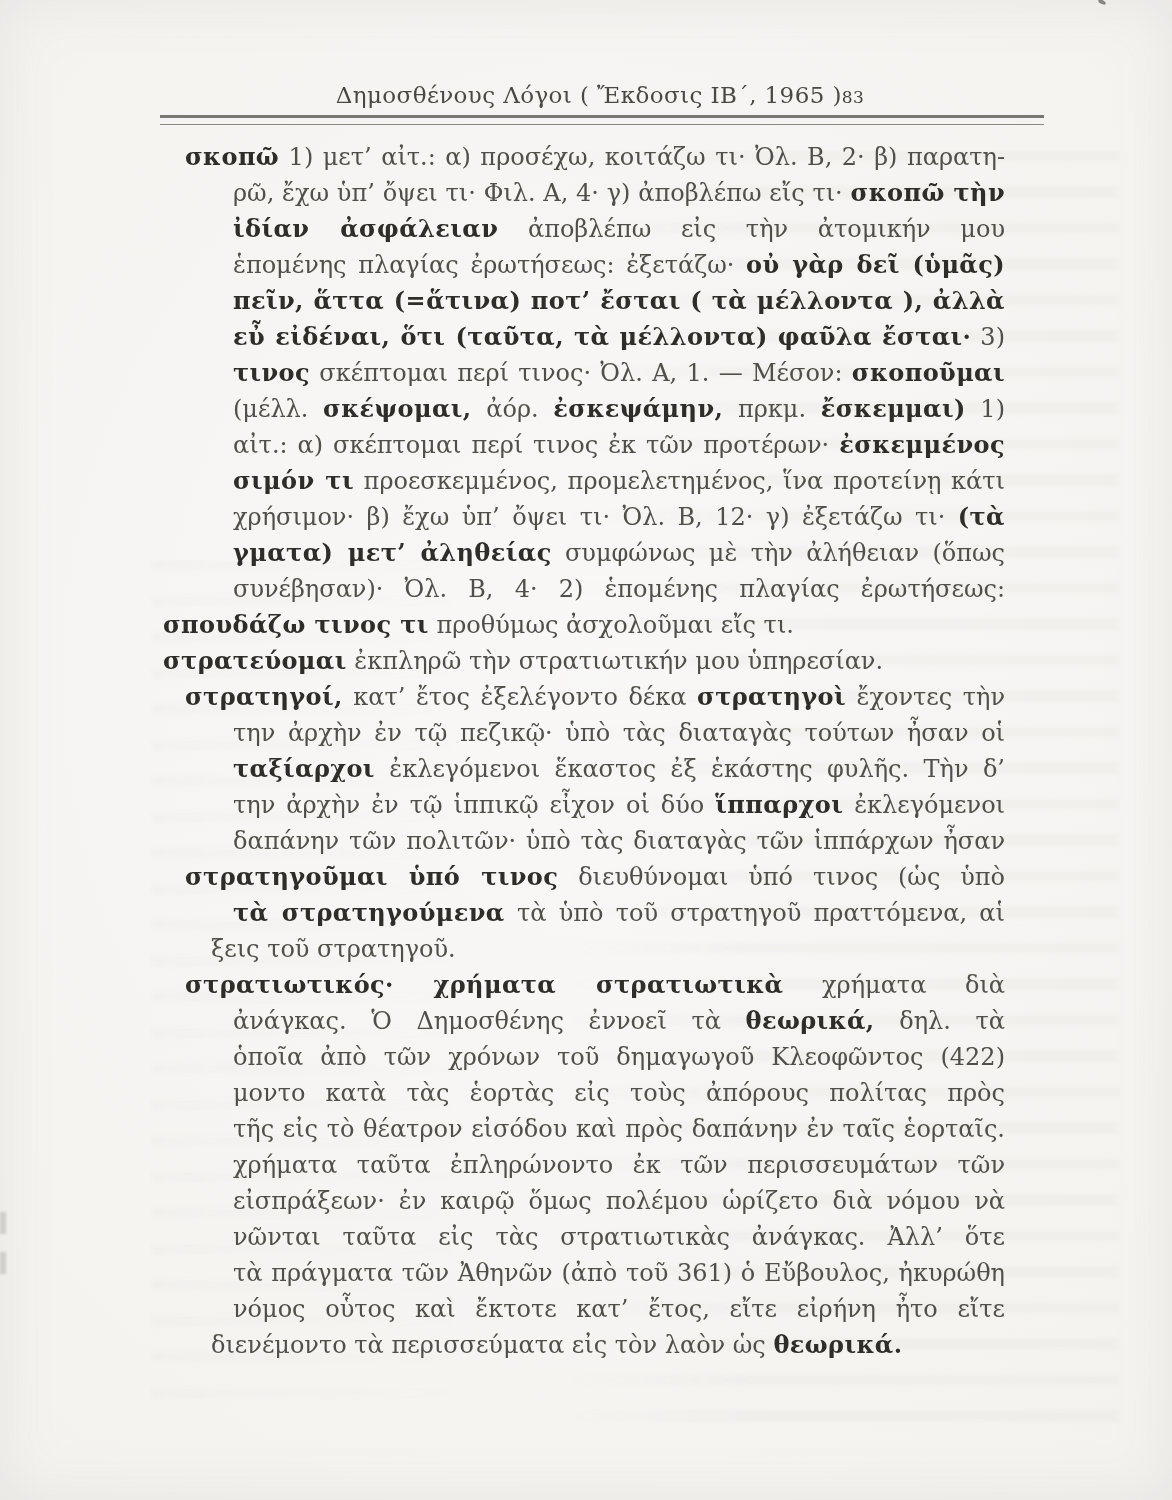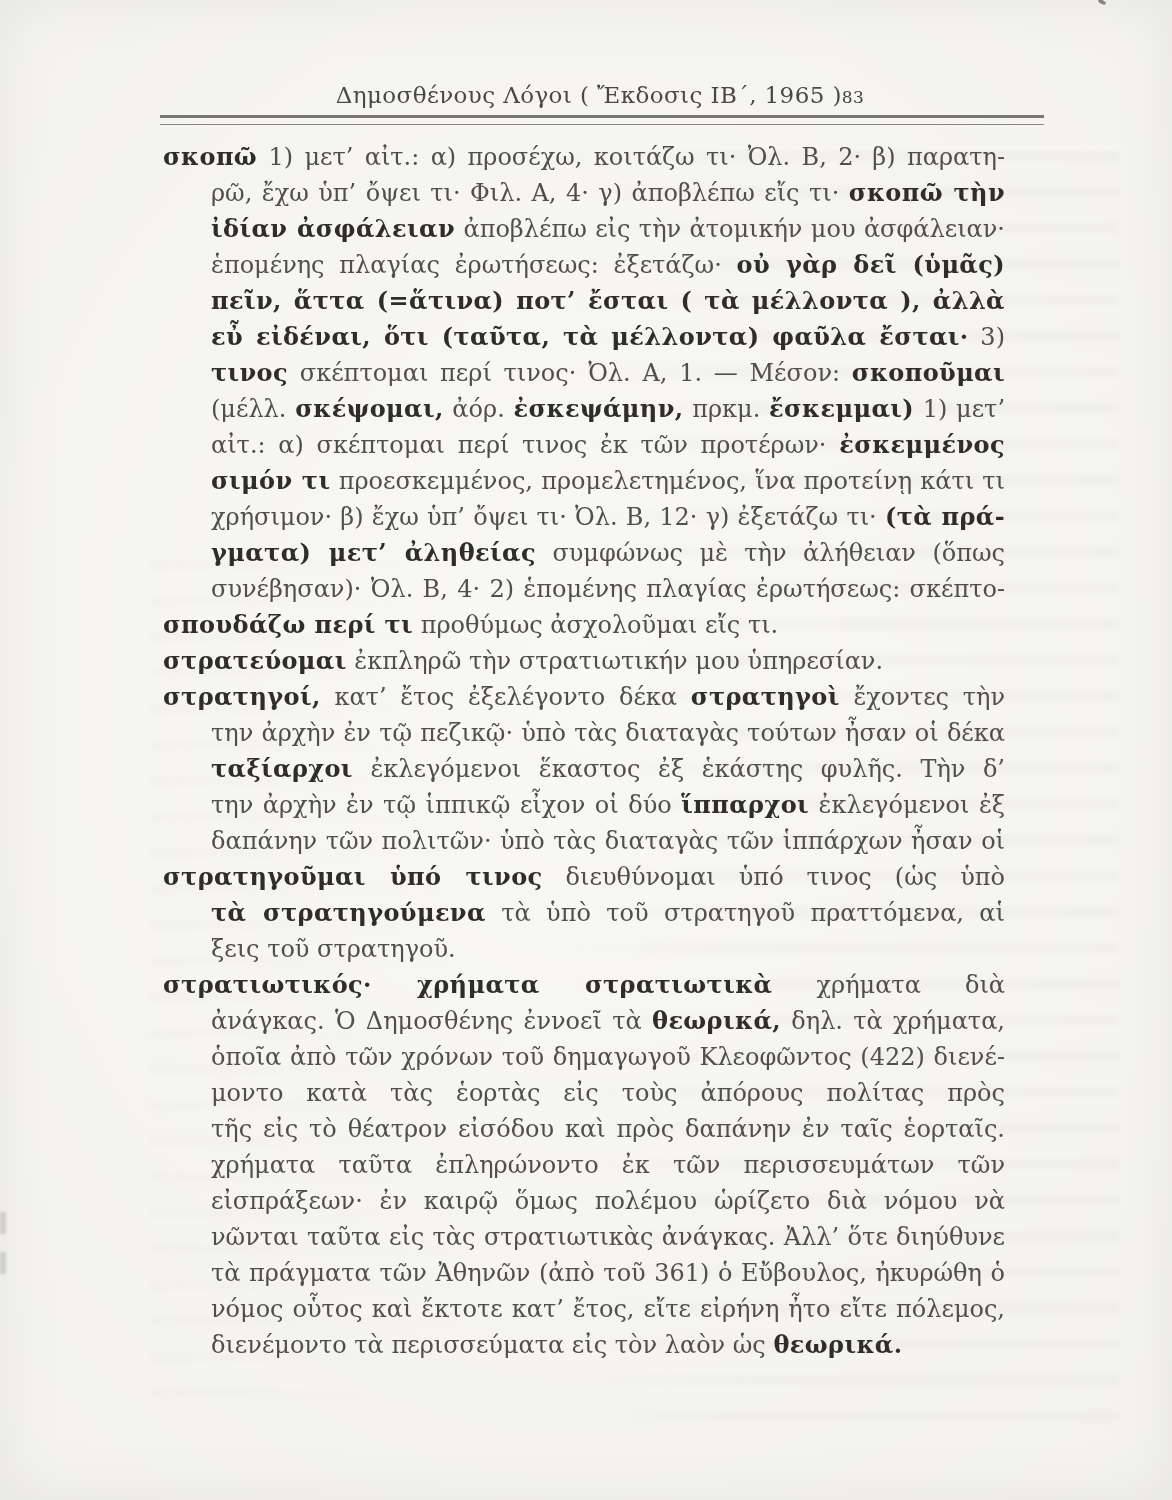--- a/index.html
+++ b/index.html
@@ -63,21 +63,21 @@
     position: absolute; left: 163px; top: 139px; width: 842px;
     color: #504e48;
   }
   .line {
     height: 36px; line-height: 36px;
     font-size: 24px;
     white-space: normal;
     overflow: hidden;
     text-align: left;
   }
-  .line.just { text-align: justify; }
+  .line.just { text-align: justify; margin-left: 22px; }
   .line.just::after { content: ""; display: inline-block; width: 100%; height: 0; }
   .line.cont { padding-left: 48px; }
   .bold {
     font-weight: 700;
     color: #2f2d29;
     letter-spacing: 0.4px;
   }
   .reg { color: #514f49; }
 </style>
 </head>
@@ -108,21 +108,21 @@
         <div class="line cont just"><span class="bold">εὖ εἰδέναι, ὅτι (ταῦτα, τὰ μέλλοντα) φαῦλα ἔσται·</span><span class="reg"> 3) </span></div>
         <div class="line cont just"><span class="bold">τινος</span><span class="reg"> σκέπτομαι περί τινος· Ὀλ. Α, 1. — Μέσον: </span><span class="bold">σκοποῦμαι</span></div>
         <div class="line cont just"><span class="reg">(μέλλ. </span><span class="bold">σκέψομαι,</span><span class="reg"> ἀόρ. </span><span class="bold">ἐσκεψάμην,</span><span class="reg"> πρκμ. </span><span class="bold">ἔσκεμμαι)</span><span class="reg"> 1) μετ’</span></div>
         <div class="line cont just"><span class="reg">αἰτ.: α) σκέπτομαι περί τινος ἐκ τῶν προτέρων· </span><span class="bold">ἐσκεμμένος χρή-</span></div>
         <div class="line cont just"><span class="bold">σιμόν τι</span><span class="reg"> προεσκεμμένος, προμελετημένος, ἵνα προτείνῃ κάτι τι</span></div>
         <div class="line cont just"><span class="reg">χρήσιμον· β) ἔχω ὑπ’ ὄψει τι· Ὀλ. Β, 12· γ) ἐξετάζω τι· </span><span class="bold">(τὰ πρά-</span></div>
         <div class="line cont just"><span class="bold">γματα) μετ’ ἀληθείας</span><span class="reg"> συμφώνως μὲ τὴν ἀλήθειαν (ὅπως ἀληθῶς</span></div>
         <div class="line cont just"><span class="reg">συνέβησαν)· Ὀλ. Β, 4· 2) ἑπομένης πλαγίας ἐρωτήσεως: σκέπτο-</span></div>
       </div>
       <div class="entry">
-        <div class="line"><span class="bold">σπουδάζω περί τι</span><span class="reg"> προθύμως ἀσχολοῦμαι εἴς τι.</span></div>
+        <div class="line"><span class="bold">σπουδάζω τινος τι</span><span class="reg"> προθύμως ἀσχολοῦμαι εἴς τι.</span></div>
       </div>
       <div class="entry">
         <div class="line"><span class="bold">στρατεύομαι</span><span class="reg"> ἐκπληρῶ τὴν στρατιωτικήν μου ὑπηρεσίαν.</span></div>
       </div>
       <div class="entry">
         <div class="line just"><span class="bold">στρατηγοί,</span><span class="reg"> κατ’ ἔτος ἐξελέγοντο δέκα </span><span class="bold">στρατηγοὶ</span><span class="reg"> ἔχοντες τὴν ἀνωτά-</span></div>
         <div class="line cont just"><span class="reg">την ἀρχὴν ἐν τῷ πεζικῷ· ὑπὸ τὰς διαταγὰς τούτων ἦσαν οἱ δέκα</span></div>
         <div class="line cont just"><span class="bold">ταξίαρχοι</span><span class="reg"> ἐκλεγόμενοι ἕκαστος ἐξ ἑκάστης φυλῆς. Τὴν δ’ ἀνωτά-</span></div>
         <div class="line cont just"><span class="reg">την ἀρχὴν ἐν τῷ ἱππικῷ εἶχον οἱ δύο </span><span class="bold">ἵππαρχοι</span><span class="reg"> ἐκλεγόμενοι ἐξ</span></div>
         <div class="line cont just"><span class="reg">δαπάνην τῶν πολιτῶν· ὑπὸ τὰς διαταγὰς τῶν ἱππάρχων ἦσαν οἱ</span></div>

